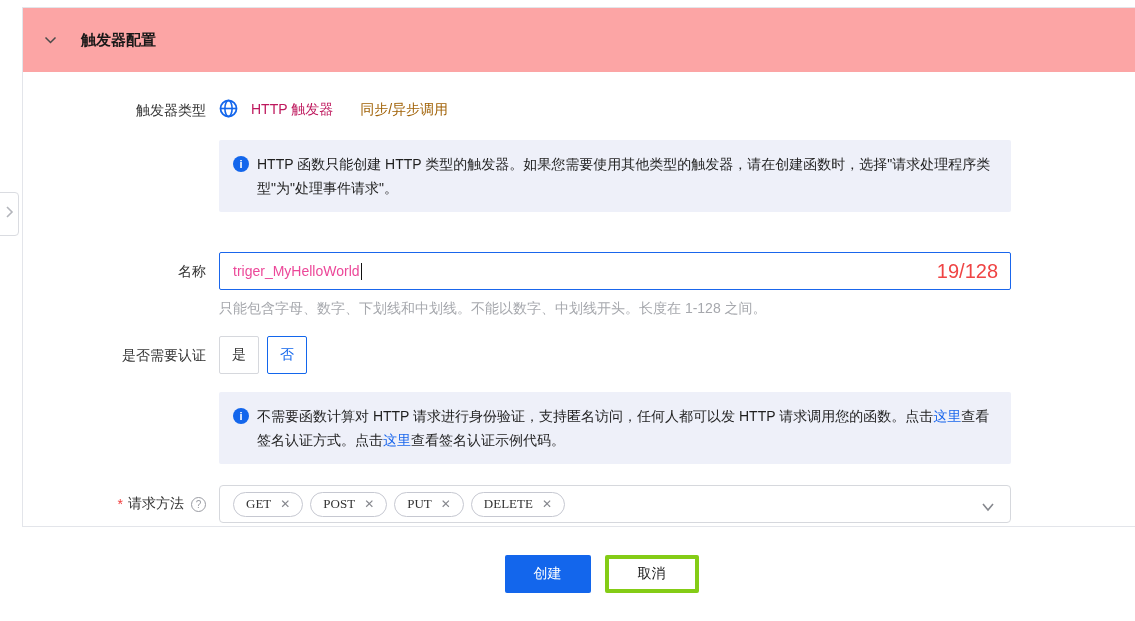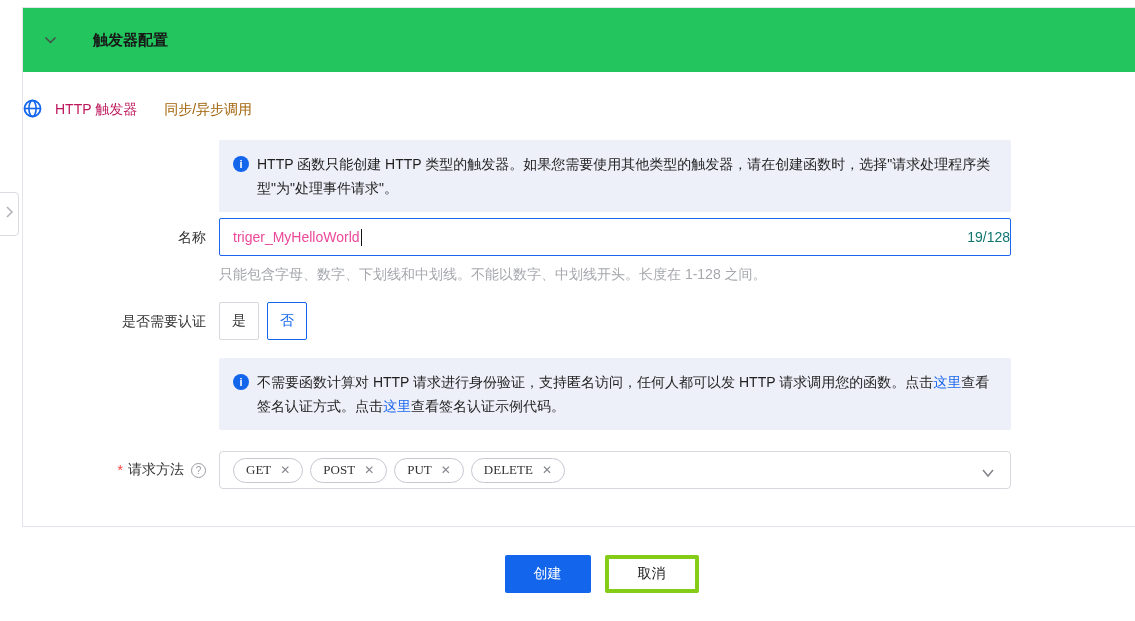--- a/index.html
+++ b/index.html
@@ -7,21 +7,21 @@
     font-family:"Liberation Sans","DejaVu Sans",sans-serif; color:#181818; }
 
   
   .expander { position:absolute; left:-6px; top:192px; width:25px; height:44px;
     background:#fff; border:1px solid #dadce1; border-radius:4px;
     display:flex; align-items:center; justify-content:flex-end; padding-right:4px; cursor:pointer; }
 
   
   .card { position:absolute; left:22px; top:7px; right:-2px; height:520px;
     background:#fff; border:1px solid #e3e5ea; }
-  .card-header { height:64px; background:#22c55e; display:flex; align-items:center; padding-left:21px;gap:12px; }
+  .card-header { height:64px; background:#fca5a5; display:flex; align-items:center; padding-left:21px; }
   .card-header .title { font-size:15px; font-weight:bold; margin-left:24px; color:#181818; }
 
   .card-body { padding-top:26px; }
   .row { display:flex; }
   .row-label { width:183px; flex:none; text-align:right; margin-right:13px;
     font-size:14px; color:#333; }
   .row-content { width:792px; flex:none; position:relative; }
   .indent { margin-left:196px; }
 
   
@@ -34,29 +34,29 @@
   
   .banner { width:792px; background:#eef0f9; border-radius:2px; padding:12px 16px 12px 14px;
     display:flex; align-items:flex-start; }
   .banner .info-icon { flex:none; width:16px; height:16px; border-radius:50%;
     background:#1366ec; color:#fff; font-size:11px; font-weight:bold; line-height:16px;
     text-align:center; margin-top:4px; margin-right:8px; font-style:normal; }
   .banner .b-text { font-size:14px; line-height:24px; color:#1f1f1f; }
   .banner a { color:#1a66ec; text-decoration:none; }
 
   
-  .name-row { margin-top:6px; }
+  .name-row { margin-top:40px; }
   .name-row .row-label { line-height:38px; }
   .text-input { width:792px; height:38px; border:1.5px solid #1a66ec; border-radius:2px;
     background:#fff; display:flex; align-items:center; padding:0 12px 0 13px; position:relative; }
   .text-input .value { font-size:14px; color:#ec4899; }
   .caret { display:inline-block; width:1px; height:17px; background:#111; margin-left:1px;
     animation:blink 1s steps(1) infinite; }
   @keyframes blink { 50% { opacity:0; } }
-  .counter { position:absolute; right:0; top:0; line-height:36px; font-size:14px; color:#0f766e; }
+  .counter { position:absolute; right:12px; top:0; line-height:36px; font-size:20px; color:#ef4444; }
   .helper { margin-top:10px; font-size:14px; color:#a6a8ad; }
 
   
   .auth-row { margin-top:18px; }
   .auth-row .row-label { line-height:38px; }
   .toggle-group { display:flex; gap:8px; }
   .btn-toggle { height:38px; min-width:36px; padding:0 12px; background:#fff;
     border:1px solid #d6d8dd; border-radius:2px; font-size:14px; color:#333;
     display:flex; align-items:center; justify-content:center; cursor:pointer; }
   .btn-toggle.selected { border:1px solid #1366ec; color:#1366ec; }
@@ -106,20 +106,21 @@
       <svg width="13" height="9" viewBox="0 0 13 9">
           <polyline points="1.5,1.5 6.5,6.5 11.5,1.5" fill="none" stroke="#4a4a4a" stroke-width="1.5"></polyline>
         </svg>
     </span>
     <span class="title">触发器配置</span>
   </div>
 
   <div class="card-body">
 
     <div class="row trigger-row">
+      <div class="row-label">触发器类型</div>
       <div class="row-content">
         <div class="trigger-value">
           <span>
             <svg width="19" height="19" viewBox="0 0 19 19">
               <circle cx="9.5" cy="9.5" r="8" fill="none" stroke="#1366ec" stroke-width="1.8"></circle>
               <ellipse cx="9.5" cy="9.5" rx="3.6" ry="8" fill="none" stroke="#1366ec" stroke-width="1.6"></ellipse>
               <line x1="1.5" y1="9.5" x2="17.5" y2="9.5" stroke="#1366ec" stroke-width="1.6"></line>
             </svg>
           </span>
           <span class="t-name">HTTP 触发器</span>

